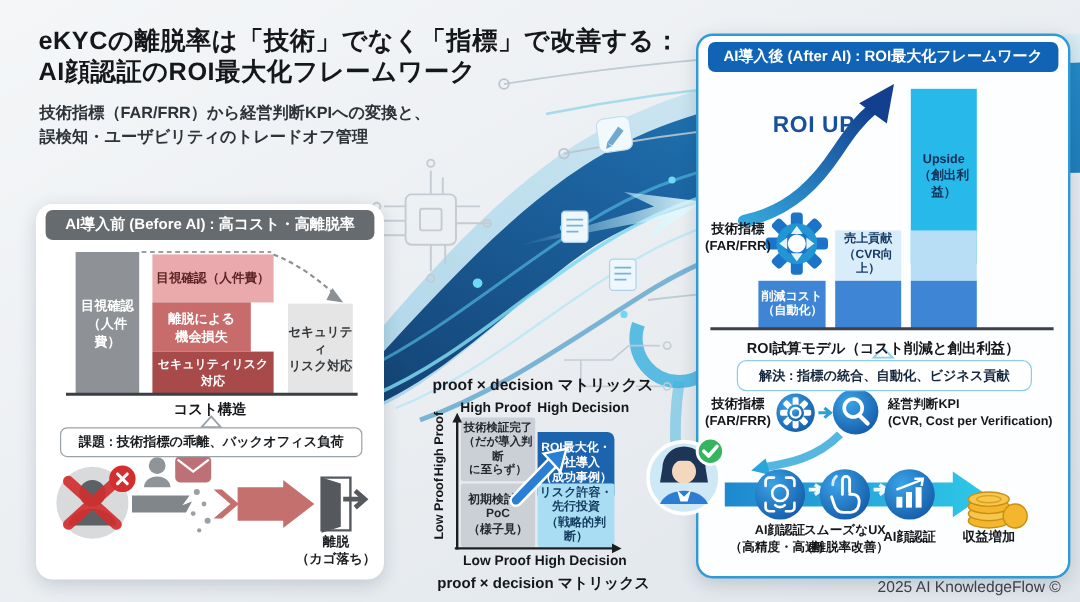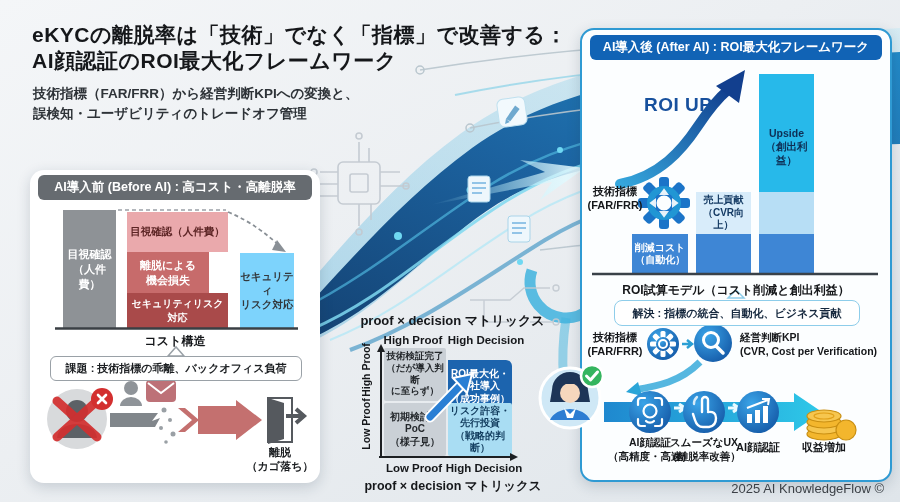--- a/index.html
+++ b/index.html
@@ -134,21 +134,21 @@
 
   <div class="abs card" style="left:30px;top:142px;width:290px;height:313px;margin-top:28px;">
     <div class="card-hdr before-hdr">AI導入前 (Before AI) : 高コスト・高離脱率</div>
 
     <div class="abs barTxt pre" style="left:33px;top:40px;width:53px;height:118px;background:#8e9296;color:#fff;font-size:11px;">目視確認
 （人件費）</div>
     <div class="abs barTxt" style="left:97px;top:42px;width:101px;height:40px;background:#eaa9ac;color:#5c2424;font-size:10.5px;">目視確認（人件費）</div>
     <div class="abs barTxt pre" style="left:97px;top:82px;width:82px;height:41px;background:#c76b6b;color:#fff;font-size:11px;">離脱による
 機会損失</div>
     <div class="abs barTxt" style="left:97px;top:123px;width:101px;height:35px;background:#a94a4a;color:#fff;font-size:10px;">セキュリティリスク対応</div>
-    <div class="abs barTxt pre" style="left:210px;top:83px;width:54px;height:75px;background:#7dd3fc;color:#33383c;font-size:10.5px;">セキュリティ
+    <div class="abs barTxt pre" style="left:210px;top:83px;width:54px;height:75px;background:#e5e5e5;color:#33383c;font-size:10.5px;">セキュリティ
 リスク対応</div>
 
     <svg class="abs" style="left:0;top:0;pointer-events:none;" width="290" height="313" viewBox="0 0 290 313">
       <path d="M 88,40 L 196,40" stroke="#9aa0a6" stroke-width="1.5" stroke-dasharray="4 3" fill="none"></path>
       <path d="M 198,42 C 222,52 236,64 250,76" stroke="#8a9096" stroke-width="1.8" stroke-dasharray="4 3" fill="none"></path>
       <path d="M 247,70 L 256,82 L 242,80 Z" fill="#8a9096"></path>
       <line x1="25" y1="158.5" x2="268" y2="158.5" stroke="#3a3f44" stroke-width="2.5"></line>
 
       <path d="M 138,186 l 8,-9 8,9 Z" fill="#fff" stroke="#9aa1a7" stroke-width="1.5"></path>
 

